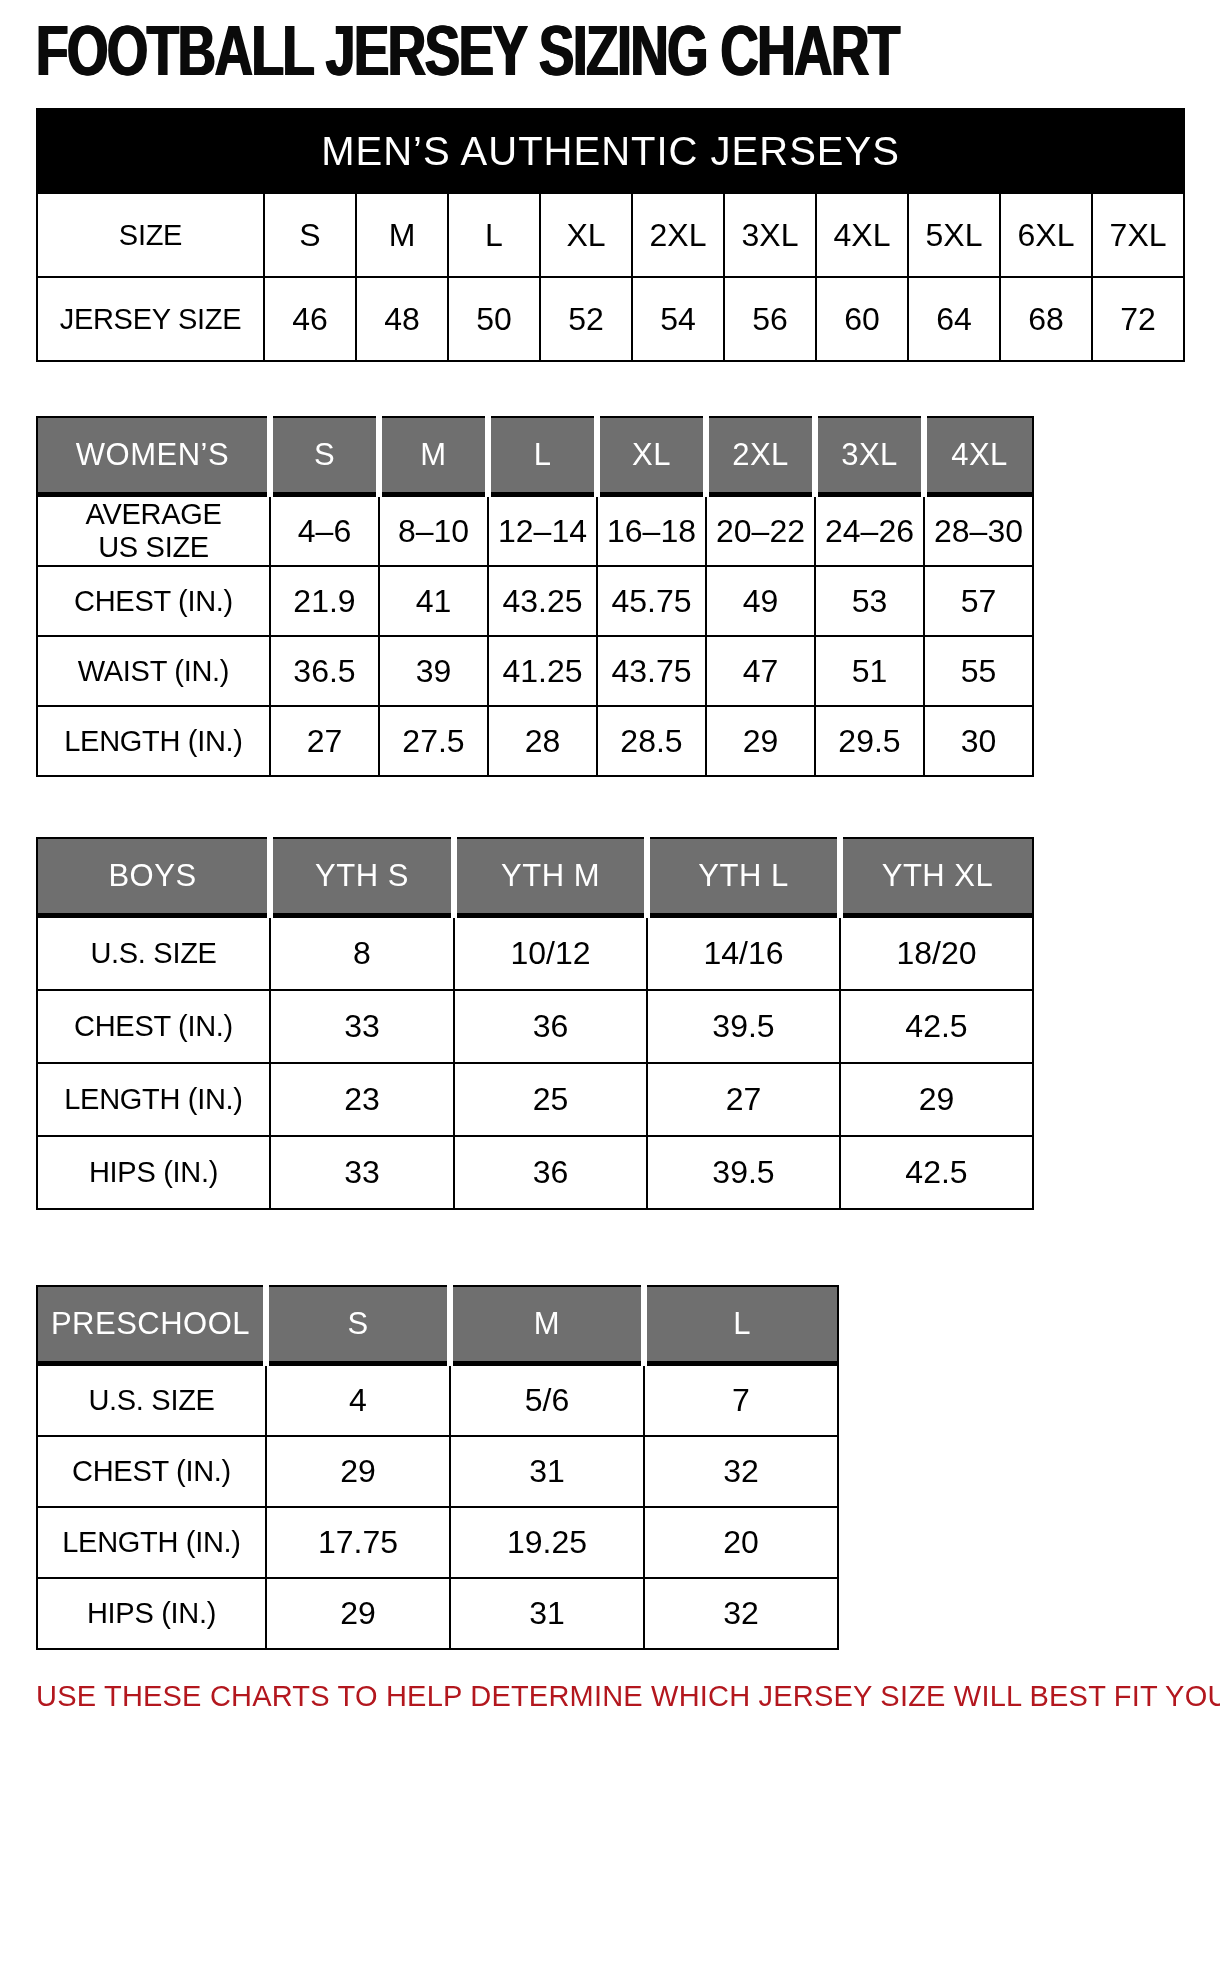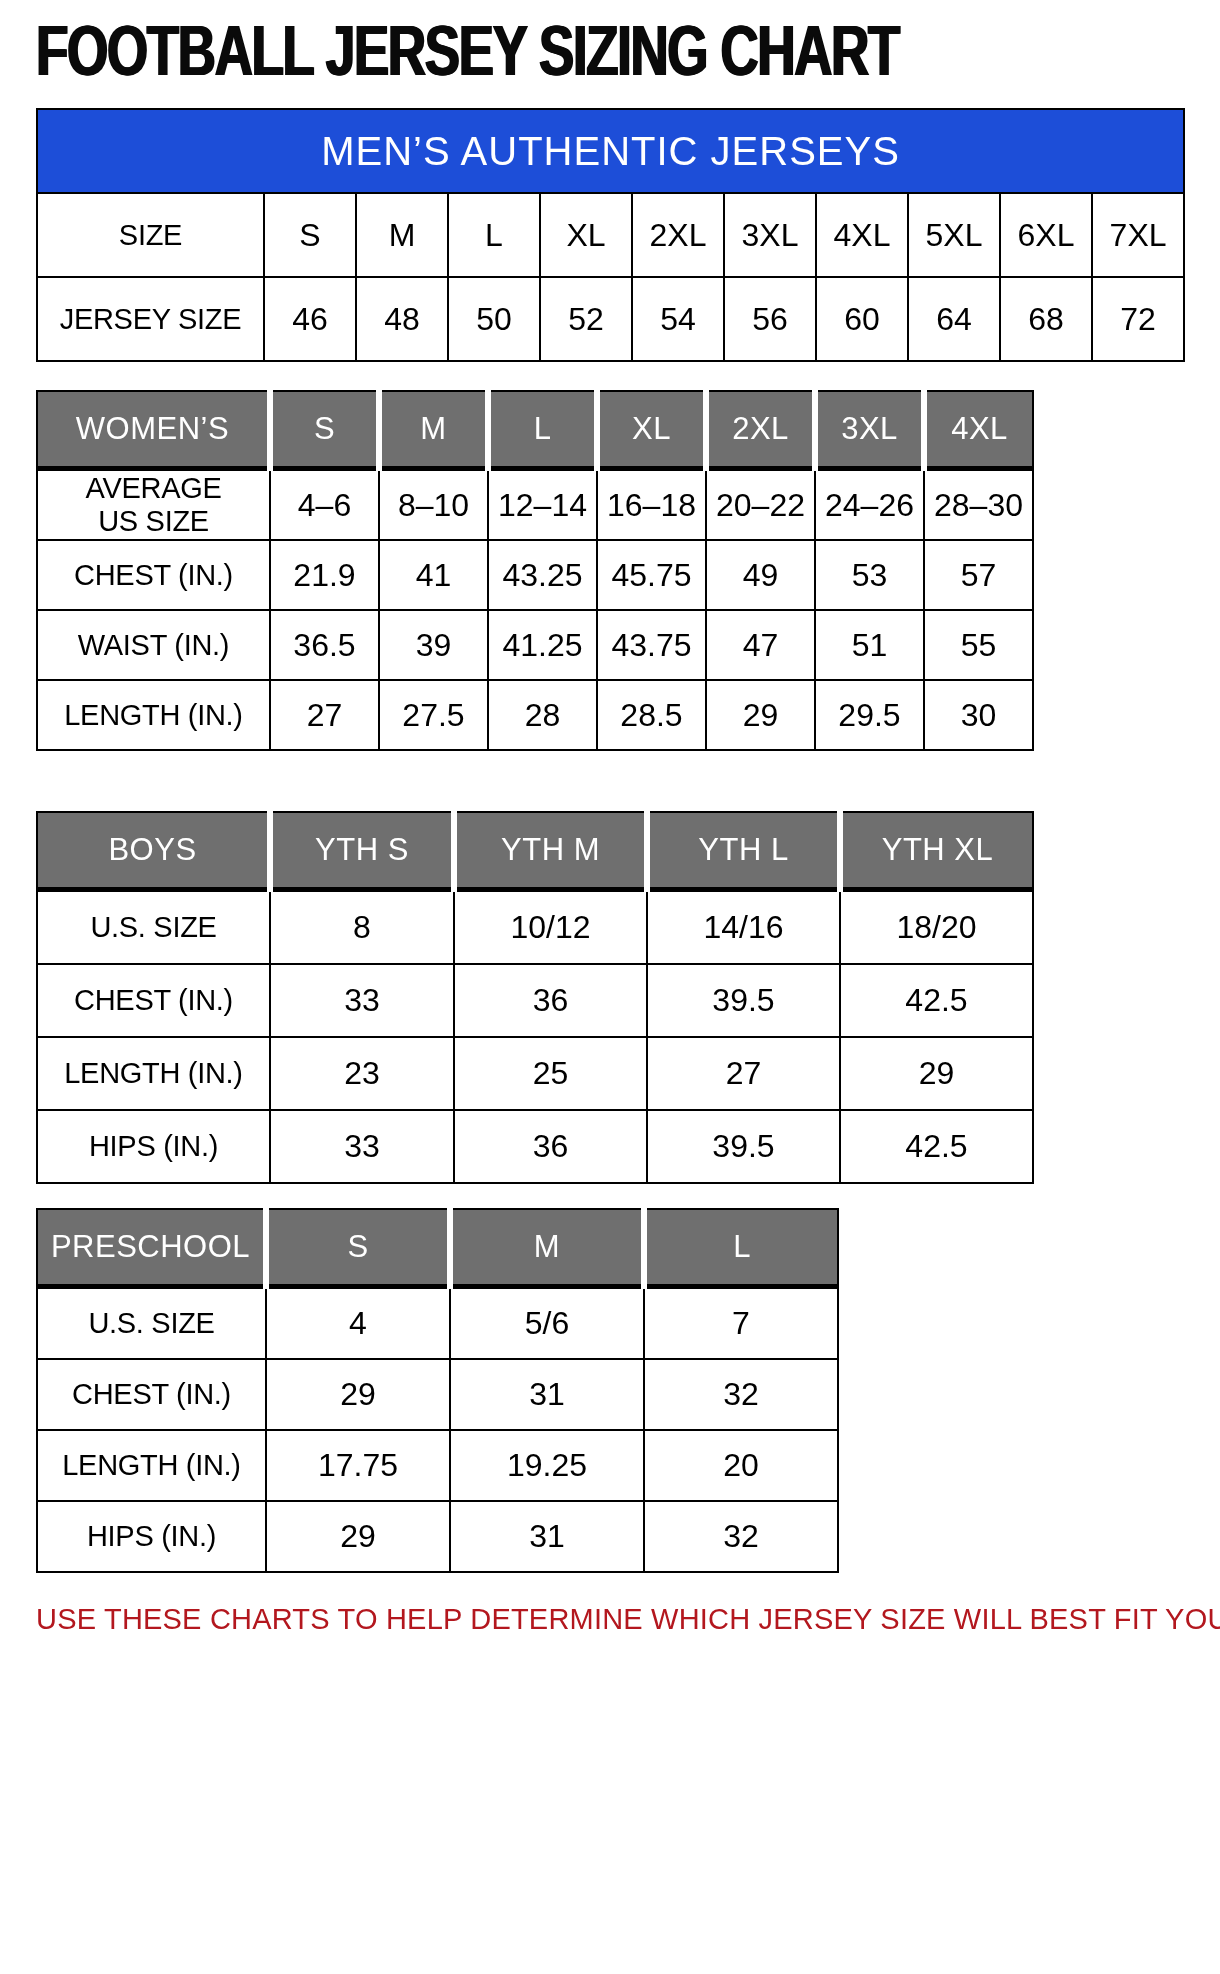--- a/index.html
+++ b/index.html
@@ -45,21 +45,21 @@
     text-align: center;
     vertical-align: middle;
     padding: 0 2px;
     overflow: hidden;
   }
   td.val { font-size: 32px; }
   td.lbl { font-size: 29px; white-space: pre-line; letter-spacing: -0.3px; }
 
   
   td.banner-cell {
-    background: #1d4ed8;
+    background: #000000;
     color: #ffffff;
     font-size: 40px;
     font-weight: normal;
     letter-spacing: 1px;
     height: 74px;
     border-bottom-width: 4px;
   }
 
   
   tr.gray-head th {
@@ -69,25 +69,25 @@
     font-size: 31px;
     letter-spacing: 0.5px;
     height: 74px;
     border-bottom: 5px solid #000;
   }
   tr.gray-head th + th { border-left: 6px solid #ffffff; }
 
   
   .t-mens { width: 1147px; margin-top: 20px; }
   .t-mens td { height: 82px; }
-  .t-womens { width: 996px; margin-top: 28px; }
+  .t-womens { width: 996px; margin-top: 54px; }
   .t-womens td { height: 68px; }
   .t-boys { width: 996px; margin-top: 60px; }
   .t-boys td { height: 71px; }
-  .t-pre { width: 801px; margin-top: 24px; }
+  .t-pre { width: 801px; margin-top: 75px; }
   .t-pre td { height: 69px; }
 
   
   .footer {
     margin: 30px 0 0 0;
     font-size: 29px;
     letter-spacing: 0.2px;
     white-space: nowrap;
     color: #b3171e;
   }

